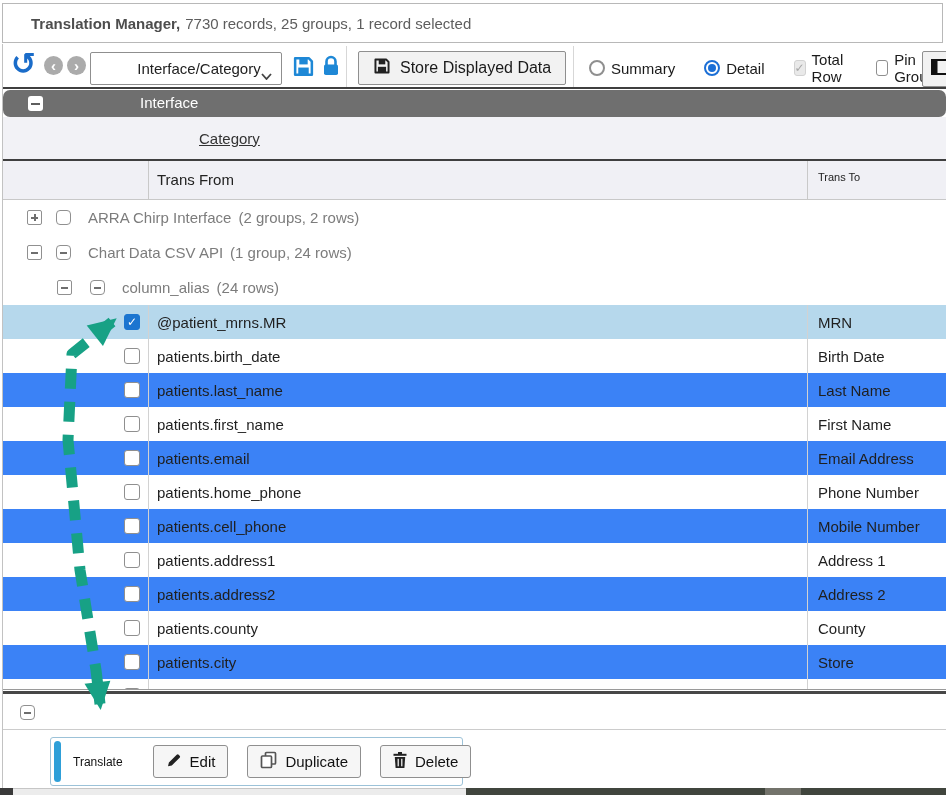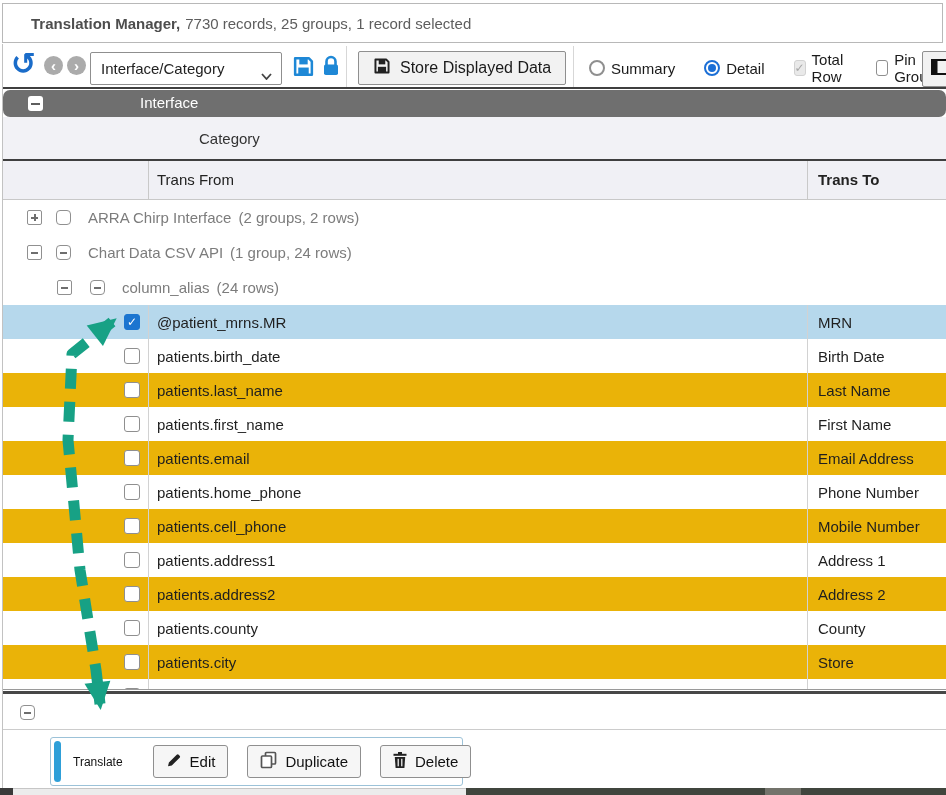--- a/index.html
+++ b/index.html
@@ -13,21 +13,21 @@
   .titlebar .rest{color:#5d5d5d;margin-left:5px;}
 
   
   .toolbar{position:absolute;left:3px;top:44px;width:943px;height:43px;background:#fff;}
   .undo{position:absolute;left:11px;top:44px;font-size:30px;font-weight:bold;color:#1a6cc9;line-height:40px;cursor:pointer;}
   .navcirc{position:absolute;width:19px;height:19px;border-radius:50%;background:#ababab;color:#fff;
            display:flex;align-items:center;justify-content:center;font-size:15px;font-weight:bold;line-height:1;cursor:pointer;}
   .nav-back{left:44px;top:56px;}
   .nav-fwd{left:67px;top:56px;}
   .select{position:absolute;left:90px;top:52px;width:192px;height:33px;border:1px solid #8f8f8f;border-radius:2px;
-          background:#fff;display:flex;align-items:center;padding-left:10px;box-sizing:border-box;font-size:15px;cursor:pointer;}
+          background:#fff;display:flex;align-items:center;padding-left:26px;box-sizing:border-box;font-size:15px;cursor:pointer;justify-content:center;}
   .select .chev{position:absolute;right:9px;top:13px;}
   .icon-abs{position:absolute;cursor:pointer;}
   .tsep{position:absolute;top:46px;width:1px;height:41px;background:#d7d7d7;}
   .store-btn{position:absolute;left:358px;top:51px;height:34px;display:inline-flex;align-items:center;gap:9px;
              padding:0 14px;border:1px solid #8f8f8f;border-radius:2px;background:#f2f2f2;font-size:16px;color:#1a1a1a;cursor:pointer;}
   .opts{position:absolute;left:589px;top:51px;height:34px;display:flex;align-items:center;font-size:15px;color:#1a1a1a;gap:17px;}
   .opt{display:flex;align-items:center;gap:6px;margin-right:12px;}
   .radio{width:16px;height:16px;border:2px solid #8f8f8f;border-radius:50%;background:#fff;box-sizing:border-box;position:relative;cursor:pointer;}
   .radio.sel{border-color:#1b6fd6;}
   .radio.sel::after{content:"";position:absolute;left:2px;top:2px;width:8px;height:8px;border-radius:50%;background:#1b6fd6;}
@@ -38,43 +38,43 @@
   .colbtn{position:absolute;left:922px;top:51px;width:34px;height:34px;border:1px solid #8f8f8f;border-radius:2px;
           background:#f2f2f2;display:flex;align-items:center;justify-content:center;cursor:pointer;}
 
   
   .darkline1{position:absolute;left:3px;top:87px;width:943px;height:2px;background:#3f3f3f;}
   .hdr-interface{position:absolute;left:3px;top:90px;width:943px;height:27px;background:#6f6f6f;border-radius:7px;}
   .hdr-interface .label{position:absolute;left:137px;top:4px;color:#fff;font-size:15px;}
   .minusbox-white{position:absolute;left:25px;top:6px;width:15px;height:15px;background:#fff;border-radius:3px;cursor:pointer;}
   .minusbox-white::after{content:"";position:absolute;left:3px;right:3px;top:50%;margin-top:-1px;height:2px;background:#5e5e5e;}
   .hdr-category{position:absolute;left:3px;top:117px;width:943px;height:42px;background:#f2f2f6;display:flex;align-items:center;}
-  .hdr-category .label{margin-left:196px;font-size:15px;color:#333;}
+  .hdr-category .label{margin-left:196px;font-size:15px;color:#333;text-decoration:underline;}
   .darkline2{position:absolute;left:3px;top:159px;width:943px;height:2px;background:#3f3f3f;}
   .hdr-cols{position:absolute;left:3px;top:161px;width:943px;height:39px;background:#f0f0f5;border-bottom:1px solid #c8c8c8;box-sizing:border-box;}
   .hdr-cols .v{position:absolute;top:0;bottom:0;width:1px;background:#c9c9c9;}
   .hdr-cols .from{position:absolute;left:154px;top:10px;font-size:15px;color:#222;}
-  .hdr-cols .to{position:absolute;left:815px;top:10px;font-size:15px;color:#222;font-weight:bold;}
+  .hdr-cols .to{position:absolute;left:815px;top:10px;font-size:11px;color:#222;}
 
   
   .gridbody{position:absolute;left:3px;top:200px;width:943px;height:490px;overflow:hidden;background:#fff;}
   .trow{height:35px;display:flex;align-items:center;background:#fff;color:#7c7c7c;font-size:15px;}
   .box{width:15px;height:15px;border:1px solid #909090;border-radius:2px;background:#fff;position:relative;box-sizing:border-box;flex:none;cursor:pointer;}
   .box.round{border-radius:4px;}
   .box.minus::after{content:"";position:absolute;left:3px;right:3px;top:50%;margin-top:-1px;height:2px;background:#6e6e6e;}
   .box.plus::after{content:"";position:absolute;left:3px;right:3px;top:50%;margin-top:-1px;height:2px;background:#6e6e6e;}
   .box.plus::before{content:"";position:absolute;top:3px;bottom:3px;left:50%;margin-left:-1px;width:2px;background:#6e6e6e;}
   .trow .b1{margin-left:24px;}
   .trow .b2{margin-left:14px;}
   .trow.lvl2 .b1{margin-left:54px;}
   .trow.lvl2 .b2{margin-left:18px;}
   .trow .lbl{margin-left:17px;}
   .trow .cnt{margin-left:7px;}
   .drow{height:34px;display:flex;background:#fff;font-size:15px;color:#1f1f1f;}
-  .drow.alt{background:#eab308;}
+  .drow.alt{background:#3b82f6;}
   .drow.sel{background:#b6d8ec;}
   .cell-check{width:145px;display:flex;align-items:center;justify-content:flex-end;padding-right:8px;box-sizing:border-box;flex:none;}
   .cell-from{width:659px;border-left:1px solid #d2d2d2;display:flex;align-items:center;padding-left:8px;box-sizing:border-box;flex:none;}
   .cell-to{width:139px;border-left:1px solid #d2d2d2;display:flex;align-items:center;padding-left:10px;box-sizing:border-box;flex:none;}
 
   
   .splitA{position:absolute;left:3px;top:689px;width:943px;height:1px;background:#9a9a9a;}
   .splitB{position:absolute;left:3px;top:691px;width:943px;height:3px;background:#474747;}
   .collapse-row{position:absolute;left:3px;top:696px;width:943px;height:34px;background:#fff;border-bottom:1px solid #cccccc;box-sizing:border-box;}
   .collapse-row .box{position:absolute;left:17px;top:9px;border-radius:4px;}

